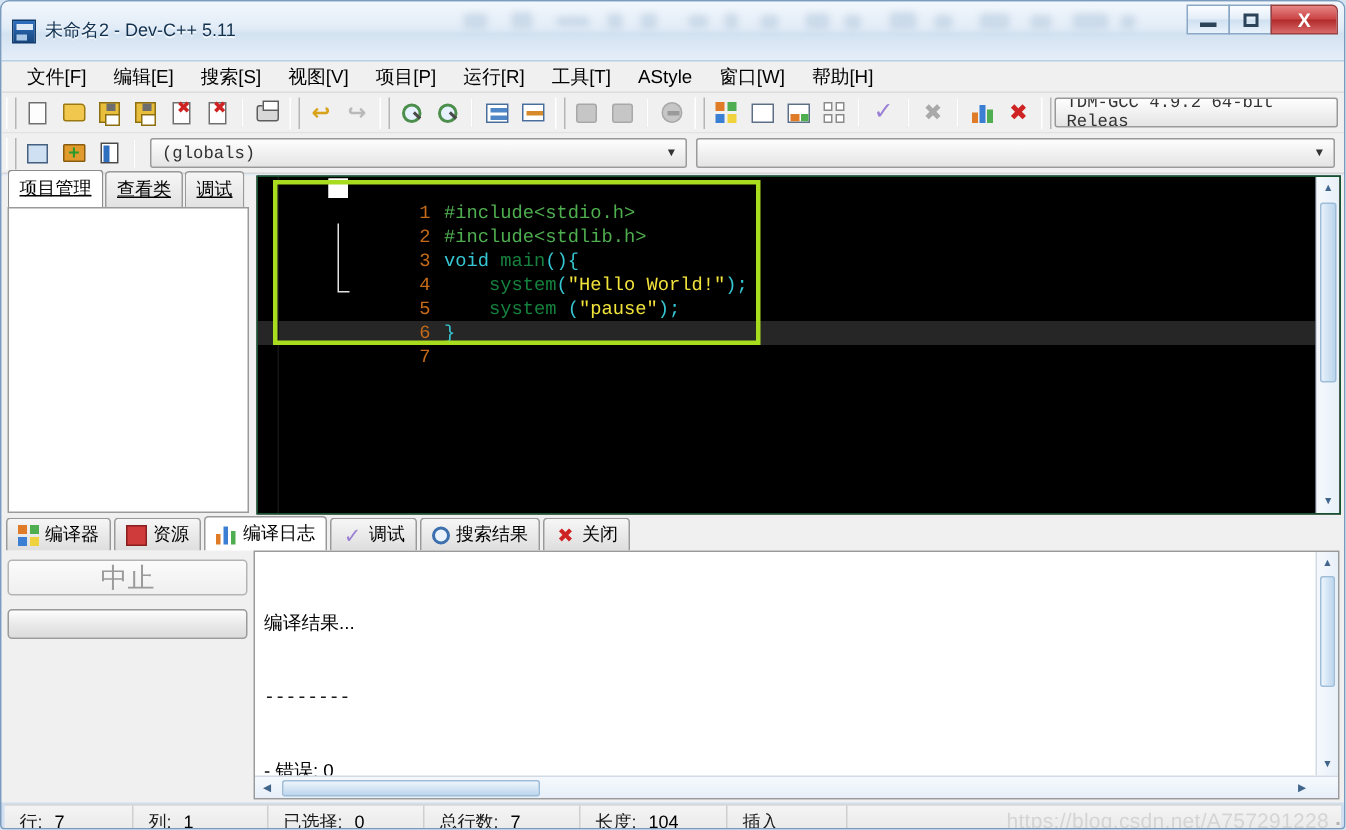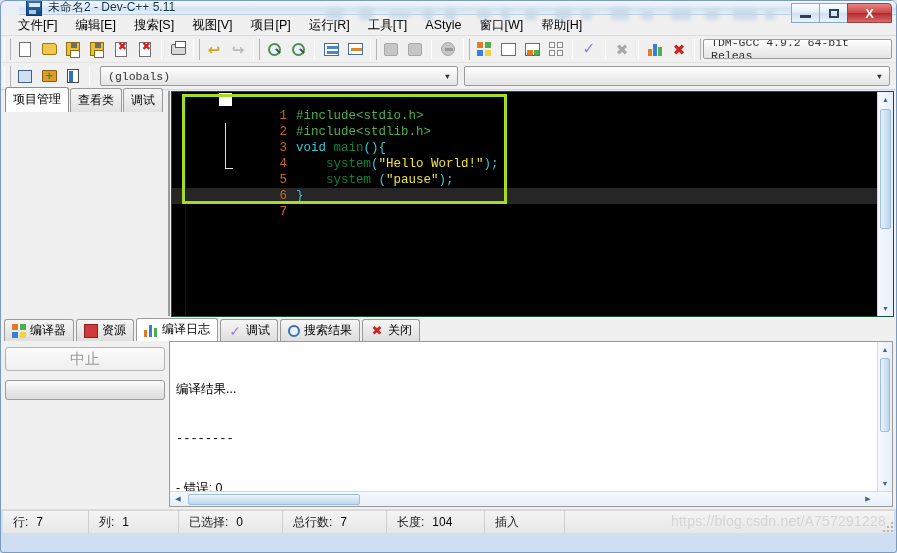--- a/index.html
+++ b/index.html
@@ -14,27 +14,26 @@
     position: relative;
     width: 897px; height: 553px;
     background: linear-gradient(180deg,#e9f0f8 0%, #dbe7f3 40%, #cfdef0 100%);
     border: 1px solid #7a9bbd;
     border-radius: 6px 6px 3px 3px;
     overflow: hidden;
   }
 
   
   #titlebar {
-    height: 14px;
+    height: 40px;
     position: relative;
     display: flex; align-items: center;
     padding-left: 7px;
     background: linear-gradient(180deg,#f2f7fc 0%, #e2ecf7 45%, #d3e2f1 55%, #e4eef9 100%);
     border-bottom: 1px solid #b9cfe4;
-    margin-left: 18px;
   }
   #app-icon {
     width: 16px; height: 16px; margin-right: 6px;
     background: linear-gradient(180deg,#2f6fc0,#16477f);
     border: 1px solid #123c6e;
     position: relative; flex: 0 0 auto;
   }
   #app-icon:after{
     content:""; position:absolute; left:2px; top:2px; width:11px; height:4px;
     background:#dfeaf7;
@@ -166,21 +165,21 @@
   #globals-combo { flex: 0 0 358px; margin-left: 6px; }
   #class-combo { flex: 1 1 auto; margin: 0 6px 0 6px; }
   #compiler-combo { flex: 1 1 auto; margin-right: 4px; min-width: 0; overflow:hidden; }
 
   
   #main {
     display: flex; height: 228px;
     margin: 1px 0 0 0;
     background: #f0f0f0;
   }
-  #left-pane { width: 168px; display: flex; flex-direction: row; }
+  #left-pane { width: 168px; display: flex; flex-direction: column; text-decoration: underline; }
   .tabstrip { display: flex; align-items: flex-end; height: 21px; padding-left: 4px; }
   .tab {
     font-size: 12px; padding: 3px 7px 3px 7px; border: 1px solid #9a9a9a;
     border-bottom: none; border-radius: 3px 3px 0 0;
     background: linear-gradient(180deg,#f6f6f6,#e2e2e2);
     color:#000; margin-right: 1px; cursor: default; white-space: nowrap;
   }
   .tab.active { background: #fff; border-color:#8c8c8c; padding-bottom:4px; }
   #proj-tree {
     flex: 1 1 auto; margin: 0 3px 3px 4px;
@@ -254,21 +253,21 @@
     margin-right:2px; cursor:default; white-space:nowrap;
   }
   .btab.active { background:#fff; padding-bottom:3px; }
   .btab .bic { width:14px; height:14px; position:relative; flex:0 0 auto; }
   #bottom-body { flex:1 1 auto; display:flex; padding:0 3px 2px 4px; gap:4px; min-height:0; }
   #log-left { width: 160px; display:flex; flex-direction:column; padding-top:6px; gap:9px; }
   #abort-btn {
     height: 24px; border:1px solid #b4b4b4; border-radius:3px;
     background: linear-gradient(180deg,#fbfbfb,#efefef);
     display:flex;align-items:center;justify-content:center;
-    font-size:15px; color:#9a9a9a; cursor:default;
+    font-size:18px; color:#9a9a9a; cursor:default;
   }
   #progress {
     height: 20px; border:1px solid #9a9a9a; border-radius:3px;
     background: linear-gradient(180deg,#fdfdfd 0%,#e8e8e8 55%,#dcdcdc 100%);
   }
   #shorten-row { display:flex; align-items:center; gap:6px; font-size:12.5px; }
   #shorten-box {
     width:13px;height:13px;border:1px solid #9d9d9d;
     background: linear-gradient(180deg,#fafafa,#eaeaea);
     flex:0 0 auto;

